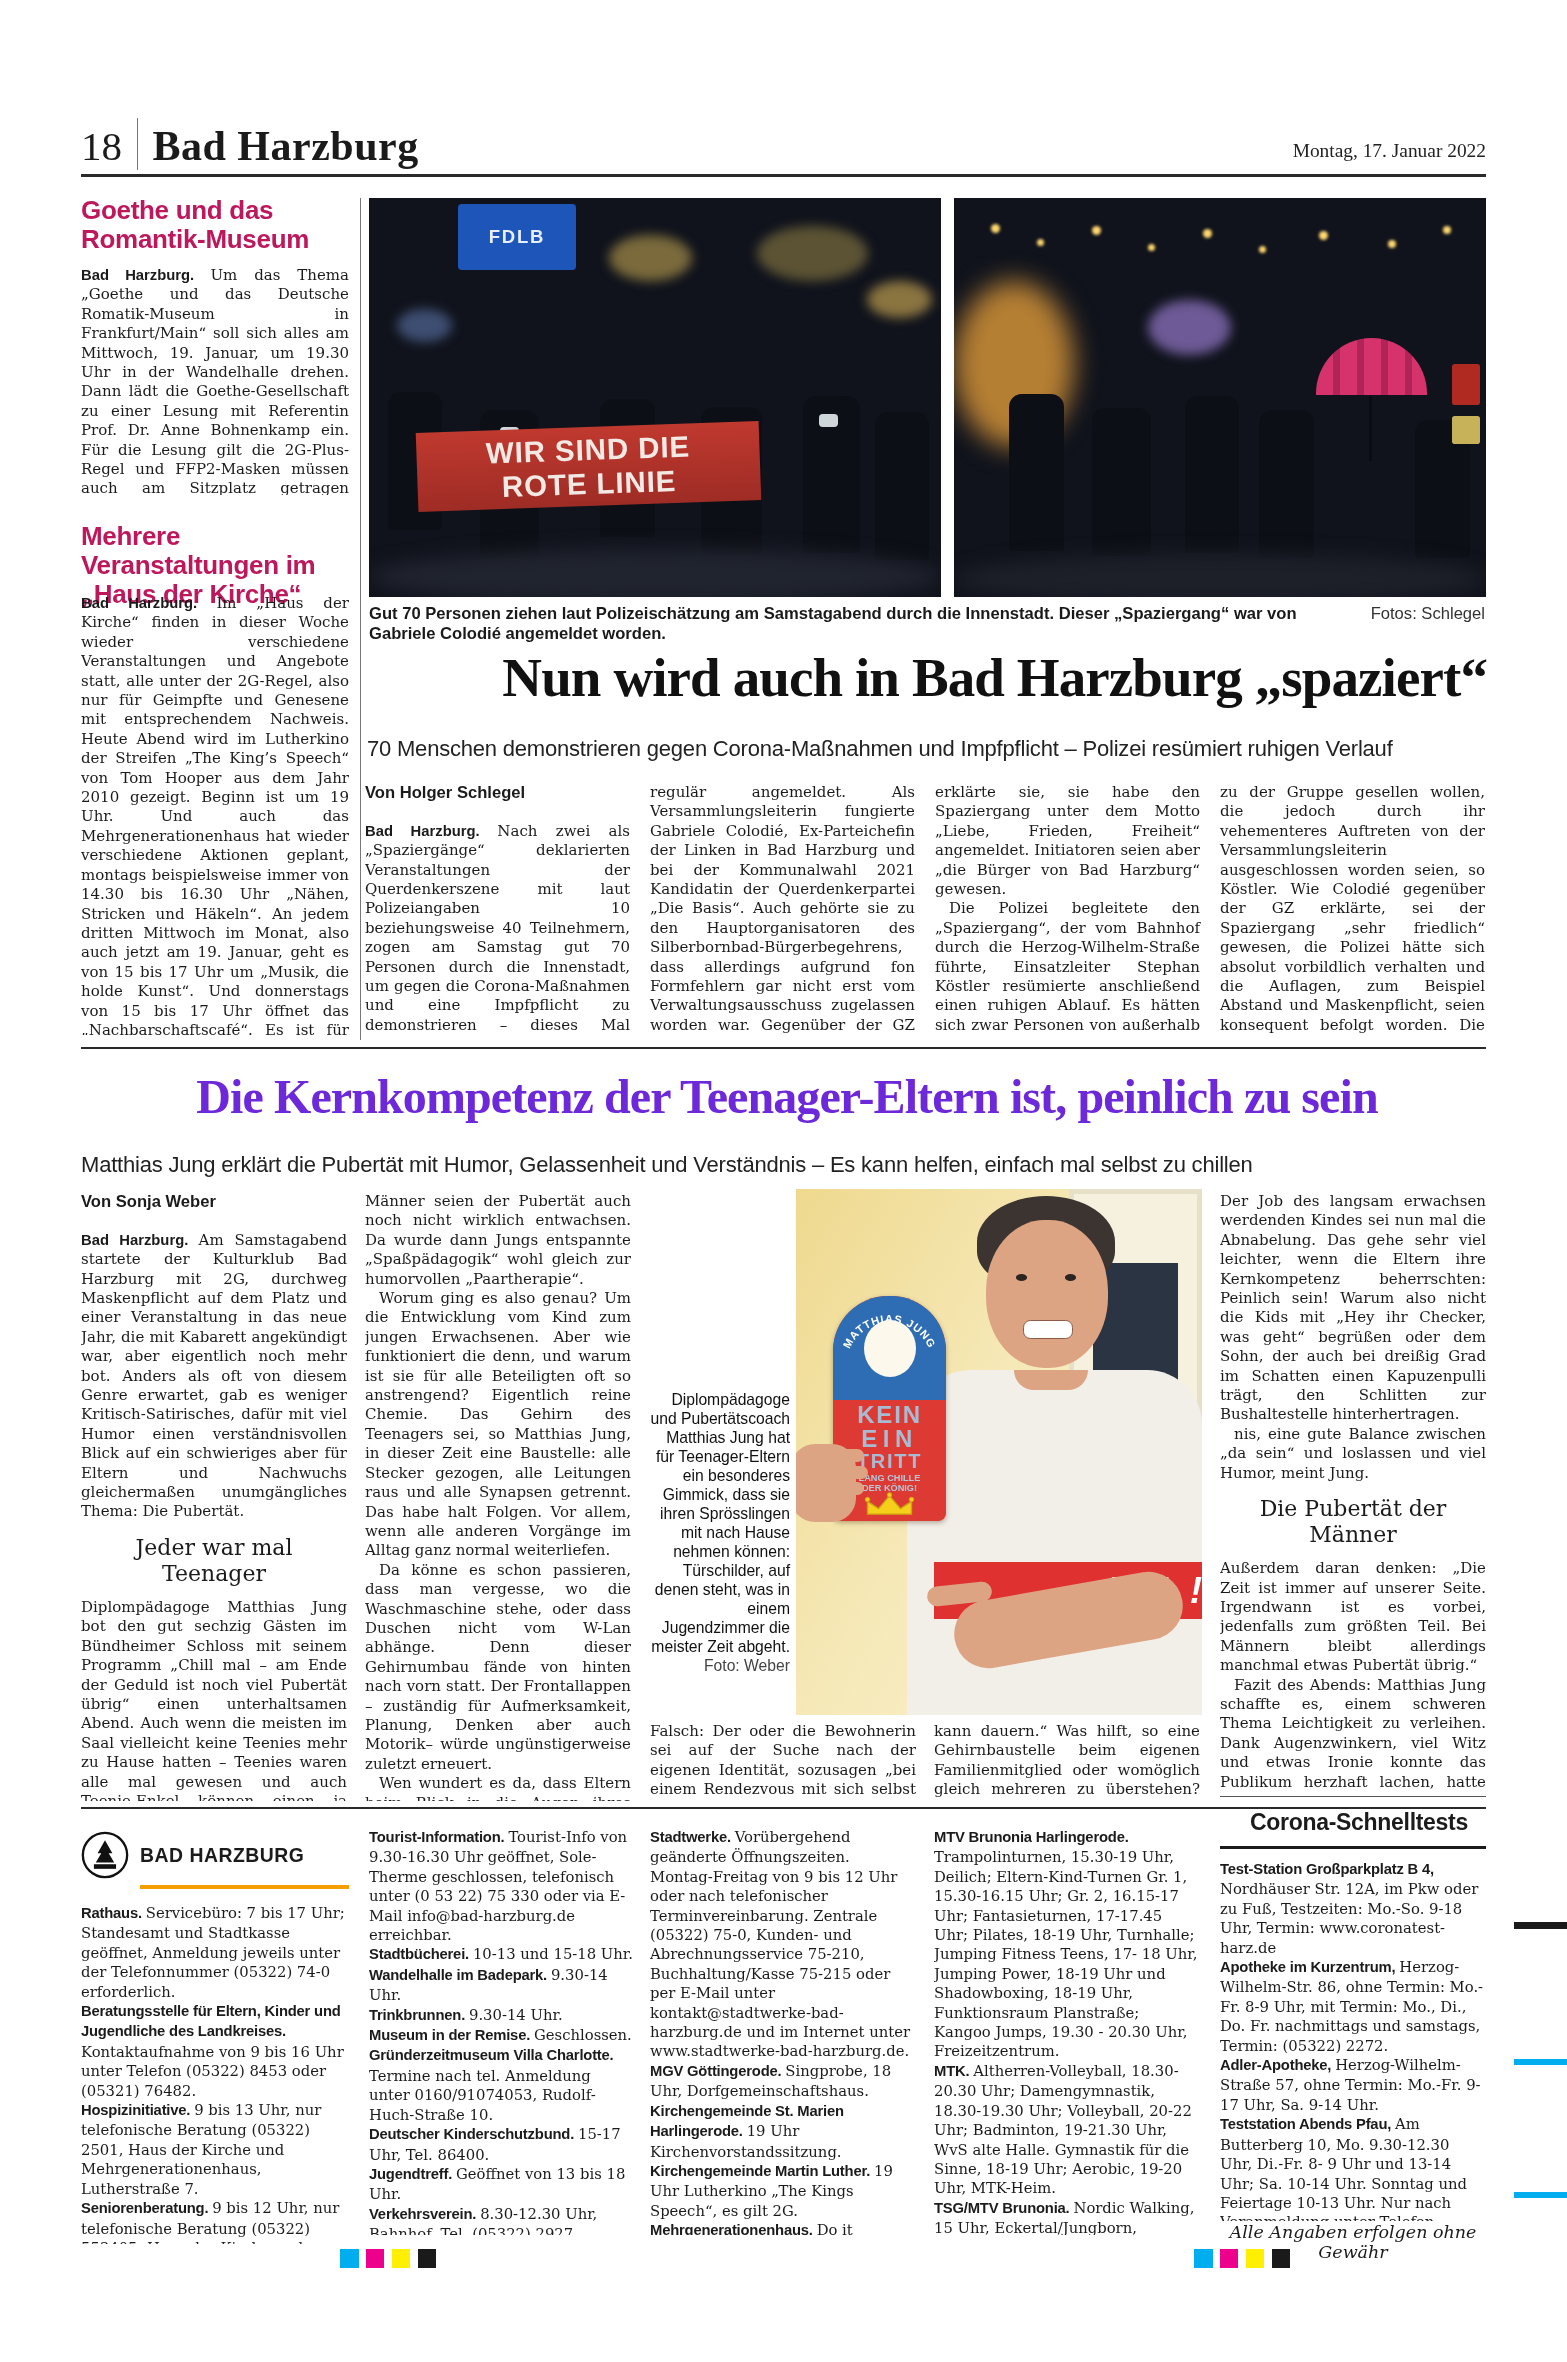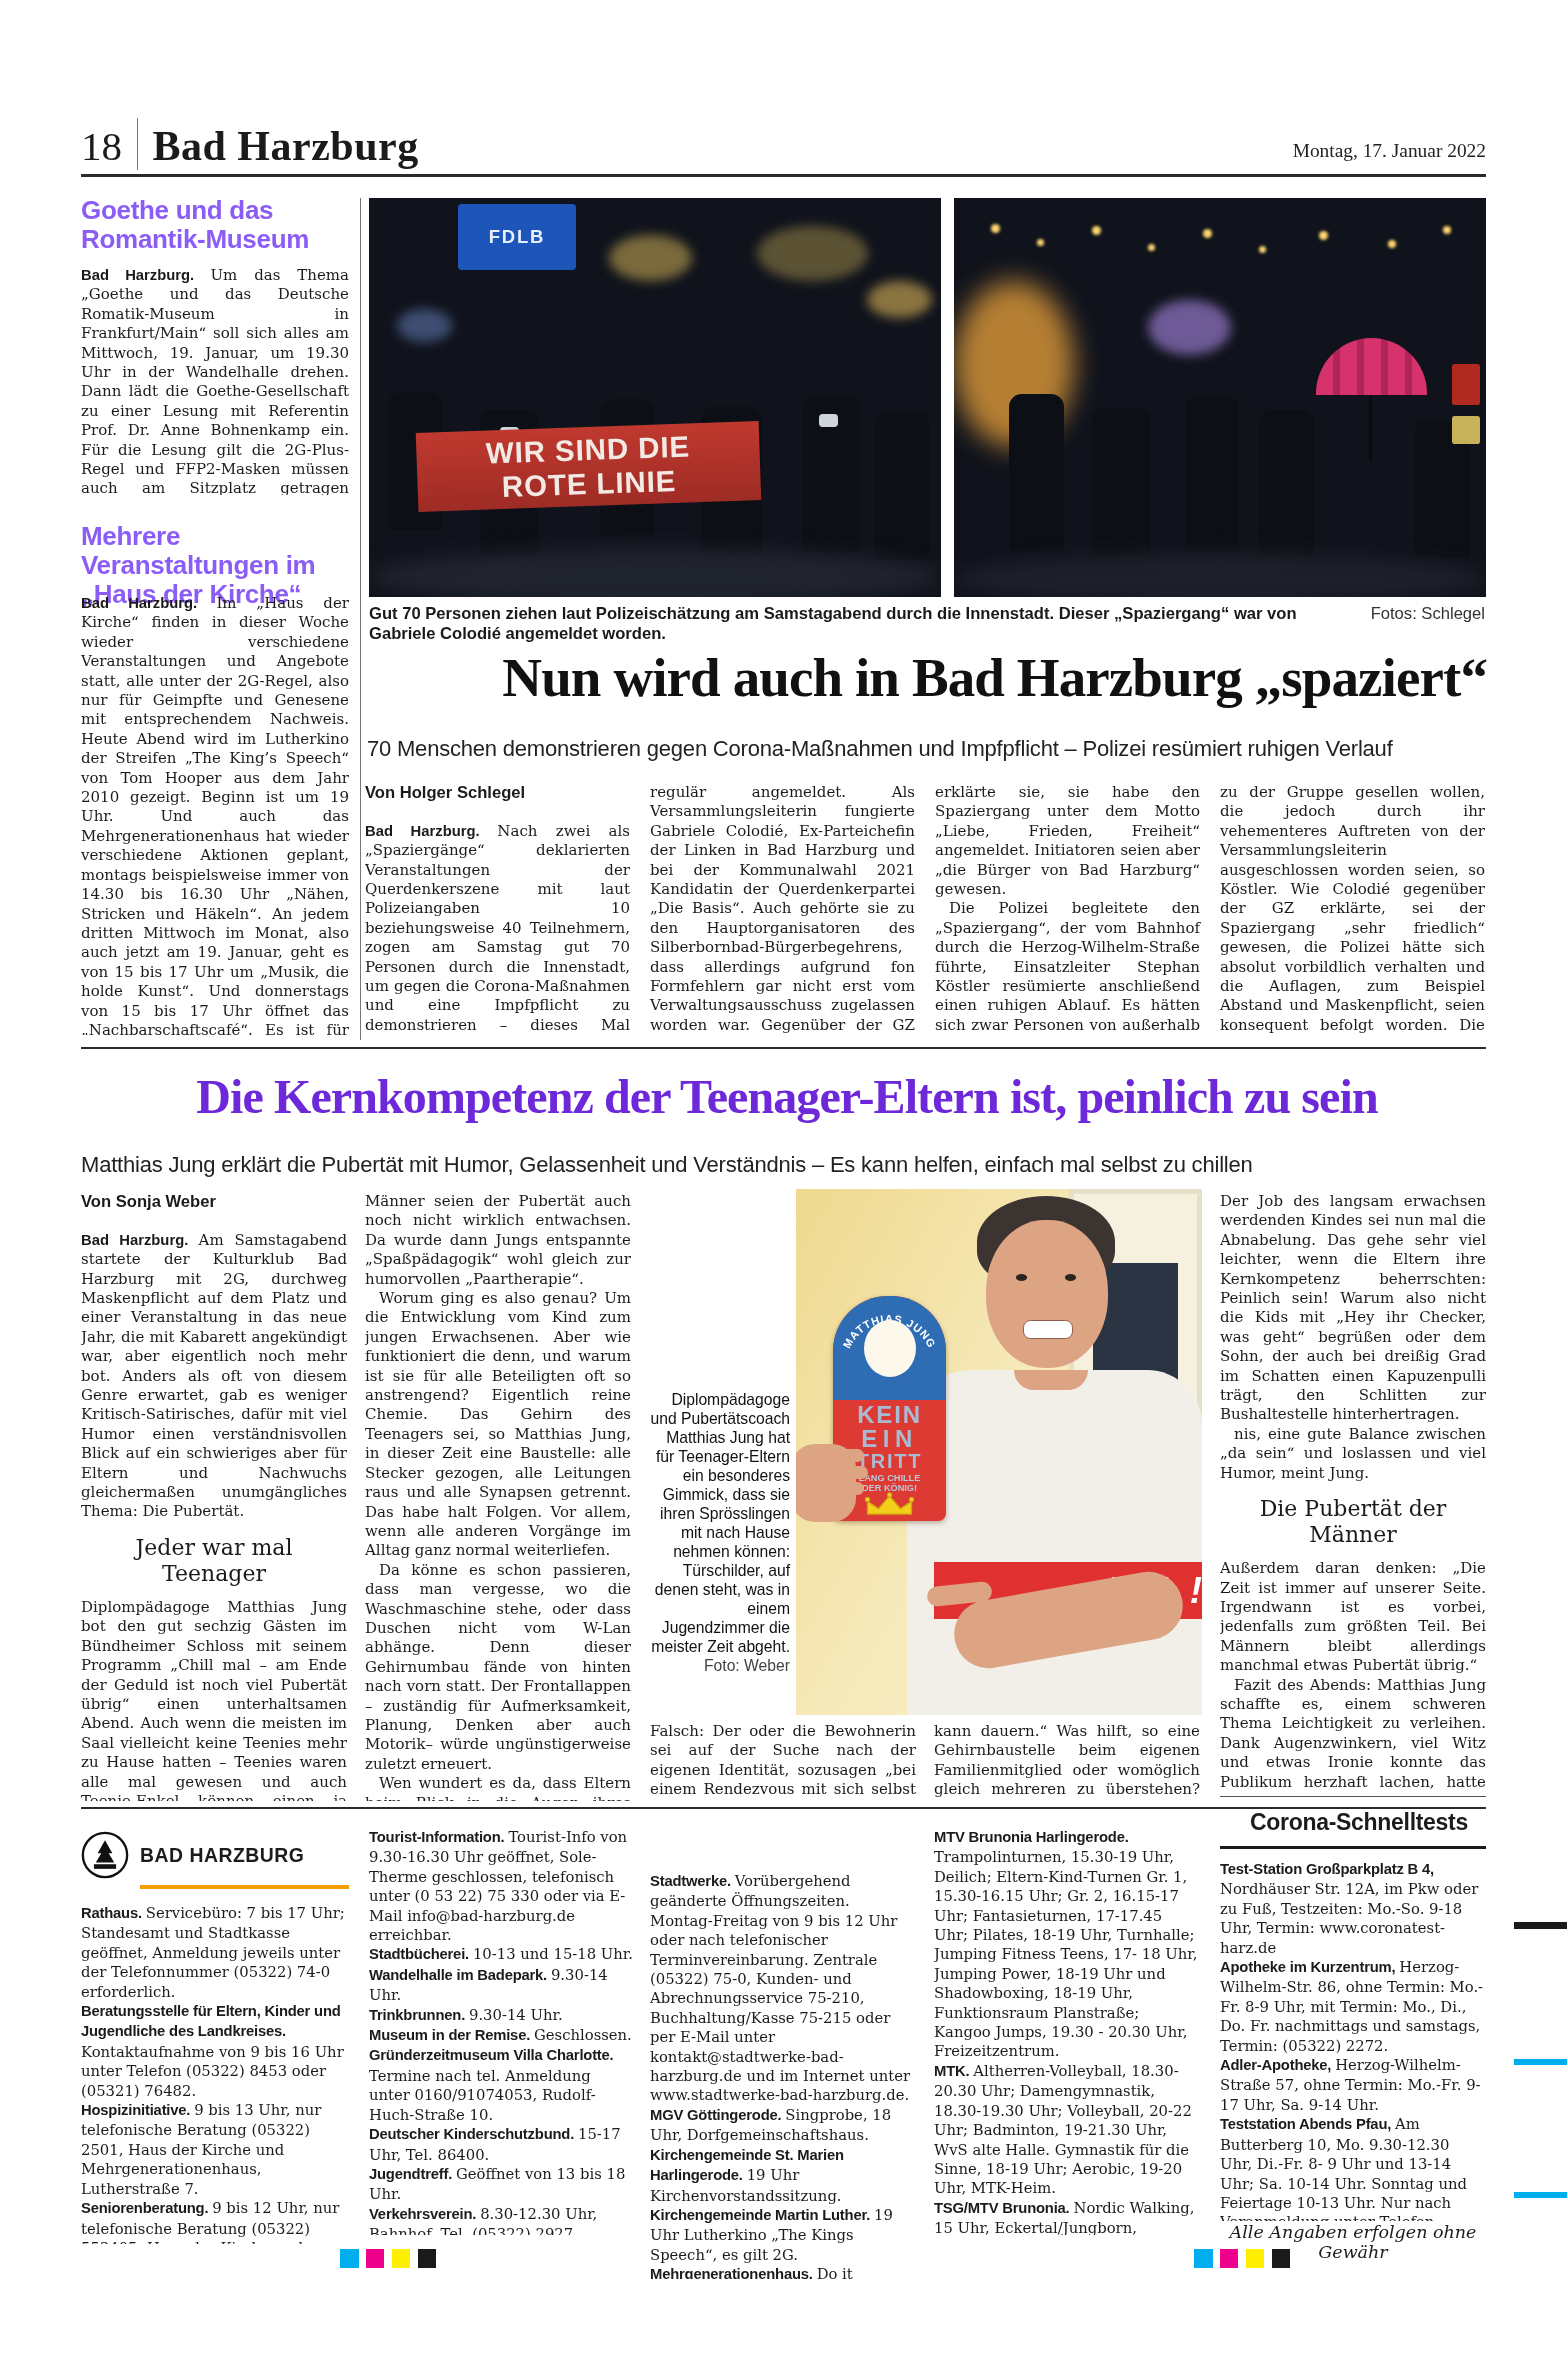--- a/index.html
+++ b/index.html
@@ -6,21 +6,21 @@
   #page{position:relative;width:1567px;height:2363px;background:#ffffff;overflow:hidden;
         font-family:"DejaVu Serif",serif;color:#1b1b1b;}
   .abs{position:absolute;}
   
   #pagenum{font-family:"Liberation Serif",serif;font-size:41px;}
   #sectiontitle{font-family:"Liberation Serif",serif;font-weight:700;font-size:42px;letter-spacing:0.5px;}
   #headerdate{font-family:"Liberation Serif",serif;font-size:19.4px;color:#222;}
   .vrule{background:#777;width:0.9px;}
   .hrule{background:#2a2a2a;}
   
-  .sansH{font-family:"Liberation Sans",sans-serif;font-weight:700;font-size:26px;line-height:29px;letter-spacing:-0.3px;color:#8b5cf6;}
+  .sansH{font-family:"Liberation Sans",sans-serif;font-weight:700;font-size:26px;line-height:29px;letter-spacing:-0.3px;color:#be185d;}
   .body-col{font-size:15px;line-height:19.4px;text-align:justify;overflow:hidden;}
   .body-col p{margin:0;}
   .body-col p + p{text-indent:14px;}
   .body-col .lead{font-family:"Liberation Sans",sans-serif;font-weight:700;font-size:14.8px;}
   .byline{font-family:"Liberation Sans",sans-serif;font-weight:700;font-size:16.6px;margin:0 0 19.4px 0;}
   .crosshead{font-family:"DejaVu Serif",serif;font-weight:400;font-size:22px;line-height:26px;text-align:center;margin:13px 0 11px 0;text-indent:0;}
   .caption{font-family:"Liberation Sans",sans-serif;font-weight:700;font-size:16.6px;color:#1a1a1a;}
   .credit{font-family:"Liberation Sans",sans-serif;font-weight:400;font-size:16.6px;color:#333;}
   #headline1{font-family:"Liberation Serif",serif;font-weight:700;font-size:55px;letter-spacing:-0.9px;color:#111;text-align:right;}
   #headline2{font-family:"Liberation Serif",serif;font-weight:700;font-size:48px;letter-spacing:-0.9px;color:#6d28d9;text-align:center;}
@@ -251,21 +251,21 @@
       <p><b class="lead">Stadtbücherei. </b>10-13 und 15-18 Uhr.</p>
       <p><b class="lead">Wandelhalle im Badepark. </b>9.30-14 Uhr.</p>
       <p><b class="lead">Trinkbrunnen. </b>9.30-14 Uhr.</p>
       <p><b class="lead">Museum in der Remise. </b>Geschlossen.</p>
       <p><b class="lead">Gründerzeitmuseum Villa Charlotte. </b>Termine nach tel. Anmeldung unter 0160/91074053, Rudolf-Huch-Straße 10.</p>
       <p><b class="lead">Deutscher Kinderschutzbund. </b>15-17 Uhr, Tel. 86400.</p>
       <p><b class="lead">Jugendtreff. </b>Geöffnet von 13 bis 18 Uhr.</p>
       <p><b class="lead">Verkehrsverein. </b>8.30-12.30 Uhr, Bahnhof, Tel. (05322) 2927.</p>
       <p>9-13 Uhr, Telefon (05322) 1888 oder www.kulturklub-bad-harzburg.de.</p>
     </div>
-  <div class="abs info-col" style="left:650px;top:1827px;width:266px;height:408px;margin-top:44px;">
+  <div class="abs info-col" style="left:650px;top:1827px;width:266px;height:408px;">
       <p><b class="lead">Stadtwerke. </b>Vorübergehend geänderte Öffnungszeiten. Montag-Freitag von 9 bis 12 Uhr oder nach telefonischer Terminvereinbarung. Zentrale (05322) 75-0, Kunden- und Abrechnungsservice 75-210, Buchhaltung/Kasse 75-215 oder per E-Mail unter kontakt@stadtwerke-bad-harzburg.de und im Internet unter www.stadtwerke-bad-harzburg.de.</p>
       <p><b class="lead">MGV Göttingerode. </b>Singprobe, 18 Uhr, Dorfgemeinschaftshaus.</p>
       <p><b class="lead">Kirchengemeinde St. Marien Harlingerode. </b>19 Uhr Kirchenvorstandssitzung.</p>
       <p><b class="lead">Kirchengemeinde Martin Luther. </b>19 Uhr Lutherkino „The Kings Speech“, es gilt 2G.</p>
       <p><b class="lead">Mehrgenerationenhaus. </b>Do it yourself, Nähen, Stricken, Häkeln, 14.30-16.30 Uhr, Anmeldung unter (05322) 5545372 erbeten.</p>
     </div>
   <div class="abs info-col" style="left:934px;top:1827px;width:266px;height:408px;">
       <p><b class="lead">MTV Brunonia Harlingerode. </b>Trampolinturnen, 15.30-19 Uhr, Deilich; Eltern-Kind-Turnen Gr. 1, 15.30-16.15 Uhr; Gr. 2, 16.15-17 Uhr; Fantasieturnen, 17-17.45 Uhr; Pilates, 18-19 Uhr, Turnhalle; Jumping Fitness Teens, 17- 18 Uhr, Jumping Power, 18-19 Uhr und Shadowboxing, 18-19 Uhr, Funktionsraum Planstraße; Kangoo Jumps, 19.30 - 20.30 Uhr, Freizeitzentrum.</p>
       <p><b class="lead">MTK. </b>Altherren-Volleyball, 18.30-20.30 Uhr; Damengymnastik, 18.30-19.30 Uhr; Volleyball, 20-22 Uhr; Badminton, 19-21.30 Uhr, WvS alte Halle. Gymnastik für die Sinne, 18-19 Uhr; Aerobic, 19-20 Uhr, MTK-Heim.</p>
       <p><b class="lead">TSG/MTV Brunonia. </b>Nordic Walking, 15 Uhr, Eckertal/Jungborn,</p>

